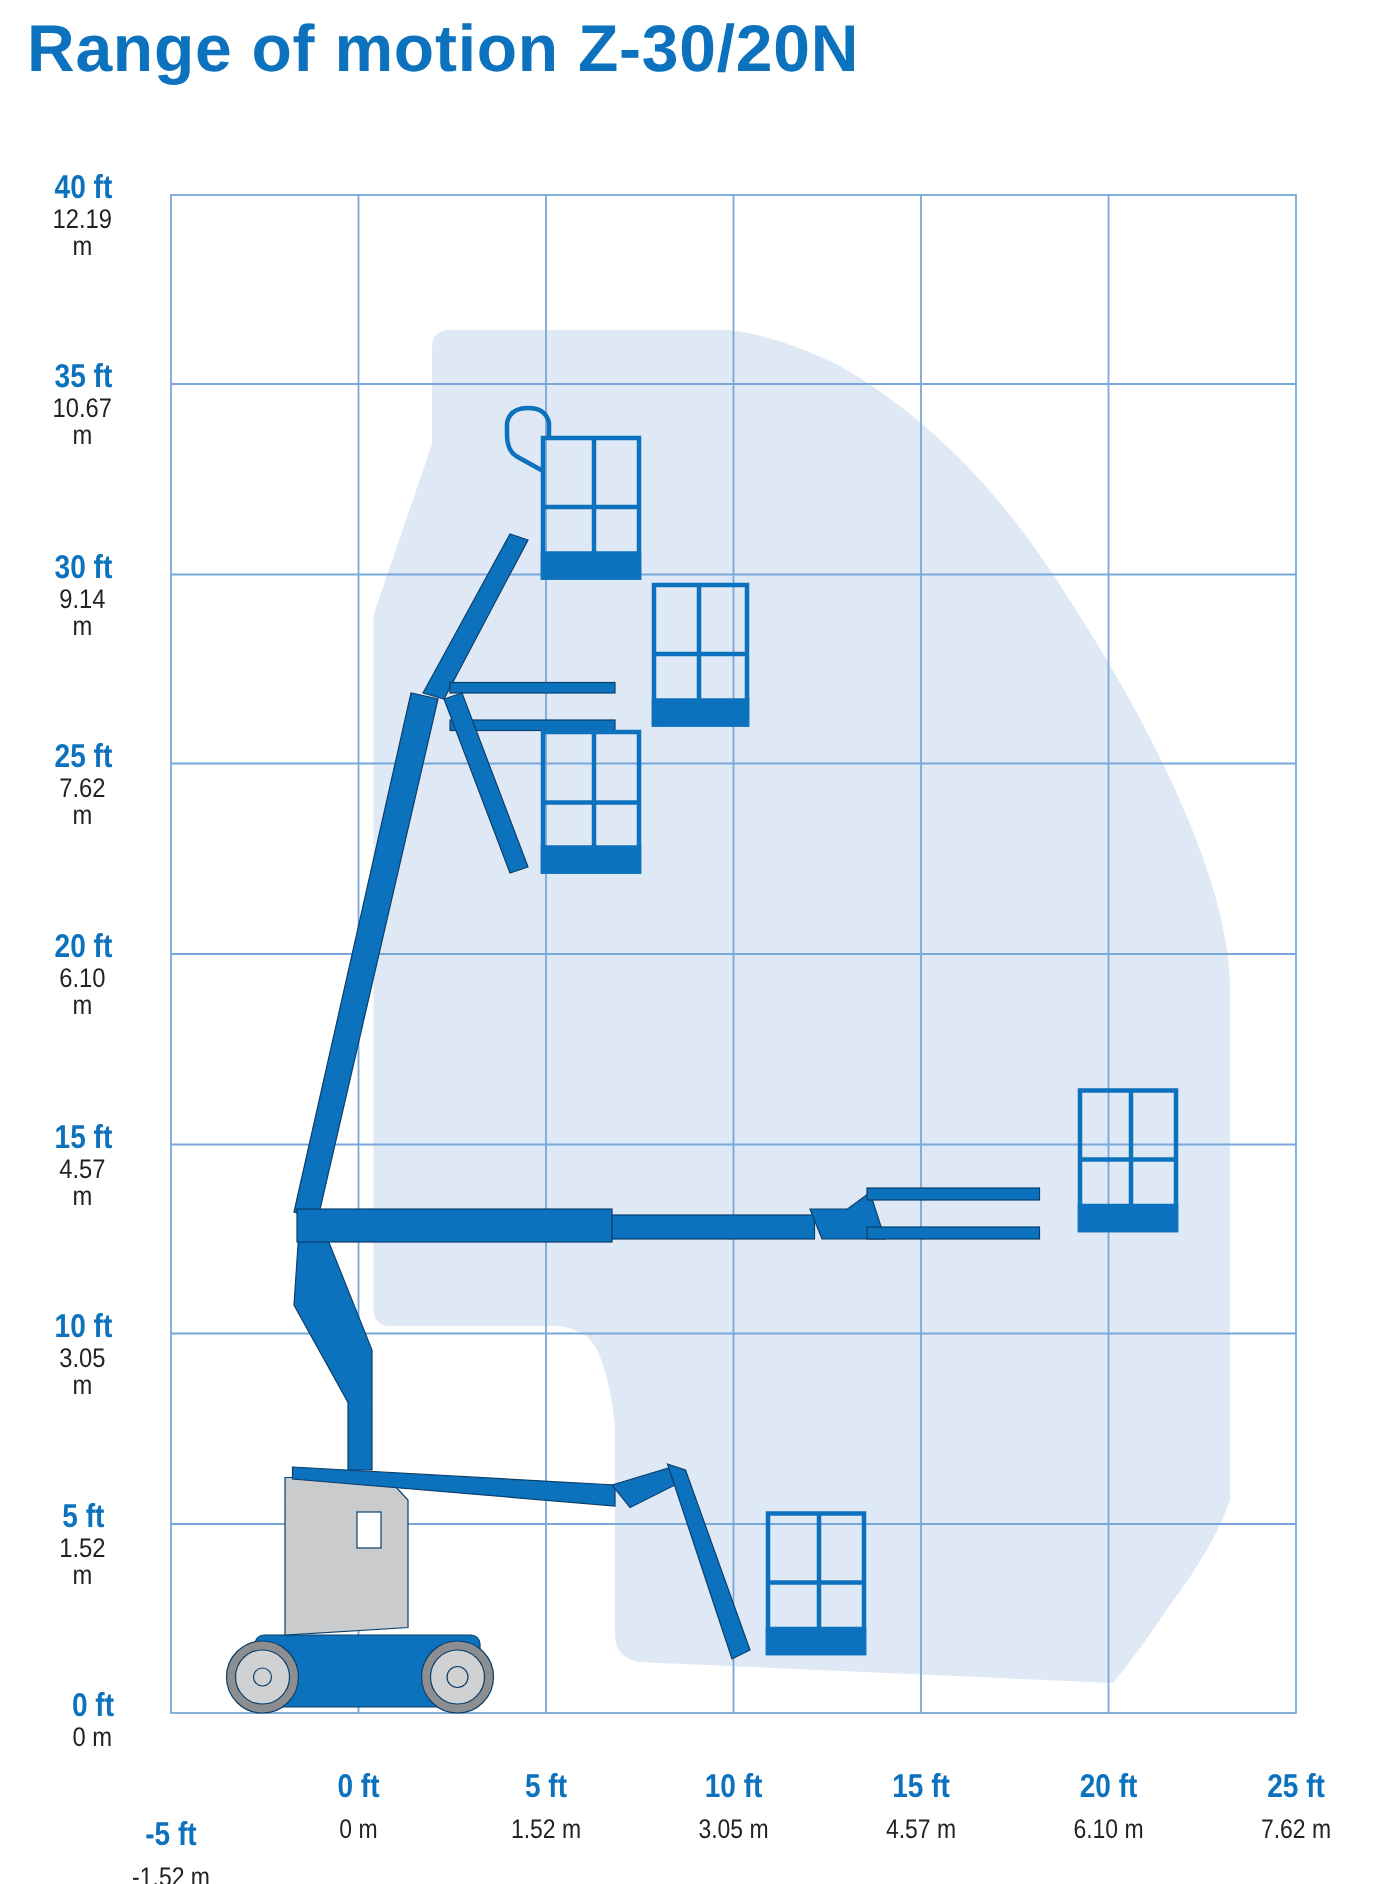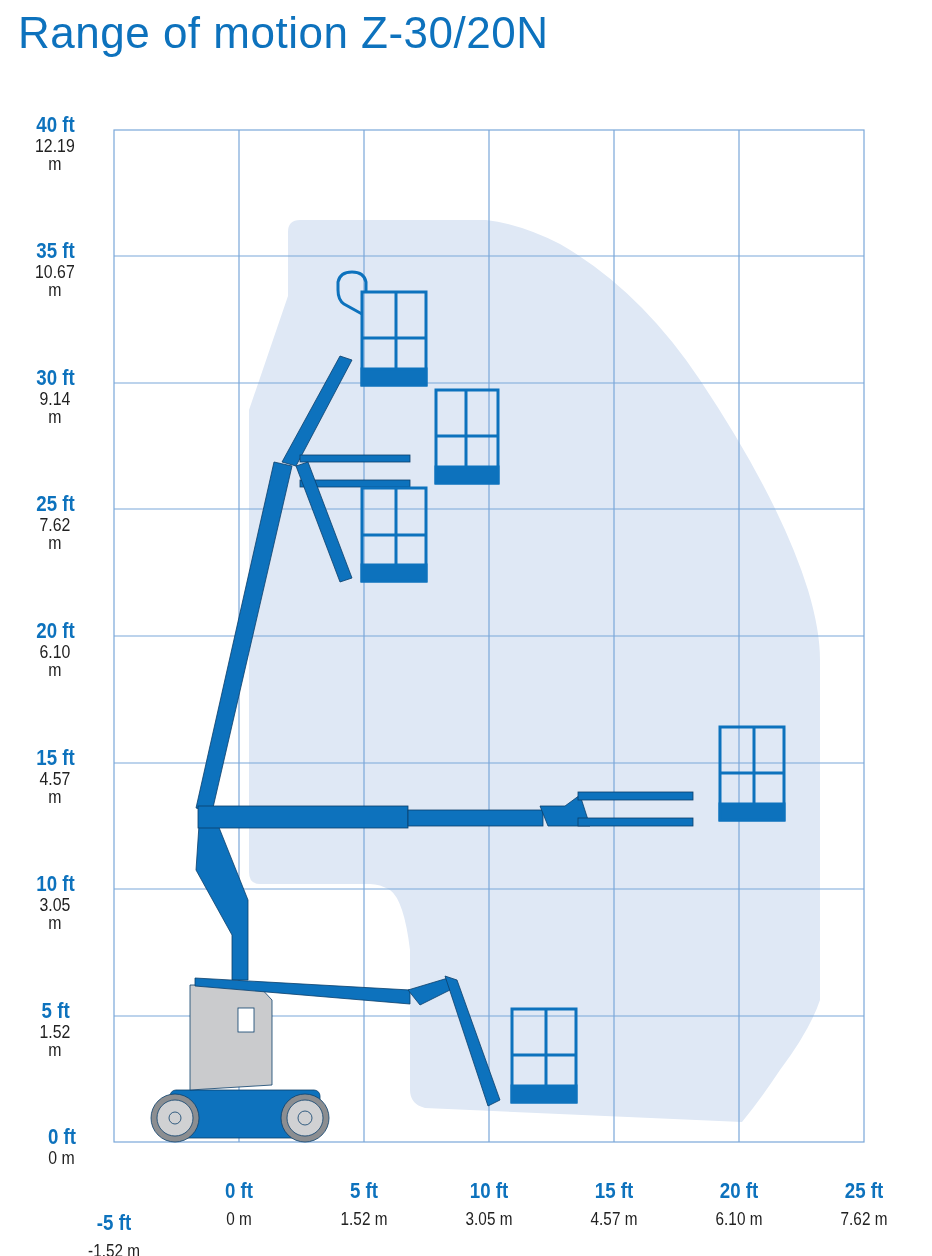--- a/index.html
+++ b/index.html
@@ -1,17 +1,17 @@
 <!DOCTYPE html>
 <html><head>
 <meta charset="utf-8">
 <style>
   html,body{margin:0;padding:0;background:#ffffff;}
   body{width:932px;height:1256px;position:relative;overflow:hidden;font-family:"Liberation Sans",sans-serif;}
-  .title{position:absolute;left:18px;top:8px;font-size:44px;font-weight:normal;color:#0d72bd;letter-spacing:0.5px;white-space:nowrap;}
+  .title{position:absolute;left:18px;top:8px;font-size:44px;font-weight:bold;color:#0d72bd;letter-spacing:0.5px;white-space:nowrap;}
   .ylab{position:absolute;right:856px;text-align:center;line-height:1;margin-left:28px;}
   .ylab .ft{display:block;font-size:22px;font-weight:bold;color:#0d72bd;transform:scaleX(0.85);transform-origin:right;}
   .ylab .m{display:block;font-size:18px;color:#222;margin-top:1px;transform:scaleX(0.88);transform-origin:right;}
   .xlab{position:absolute;top:1180px;width:100px;text-align:center;line-height:1;}
   .xlab .ft{display:block;font-size:22px;font-weight:bold;color:#0d72bd;transform:scaleX(0.85);}
   .xlab .m{display:block;font-size:18px;color:#222;margin-top:8px;transform:scaleX(0.85);}
   svg.chart{position:absolute;left:0;top:0;}
 </style>
 </head>
 <body>

